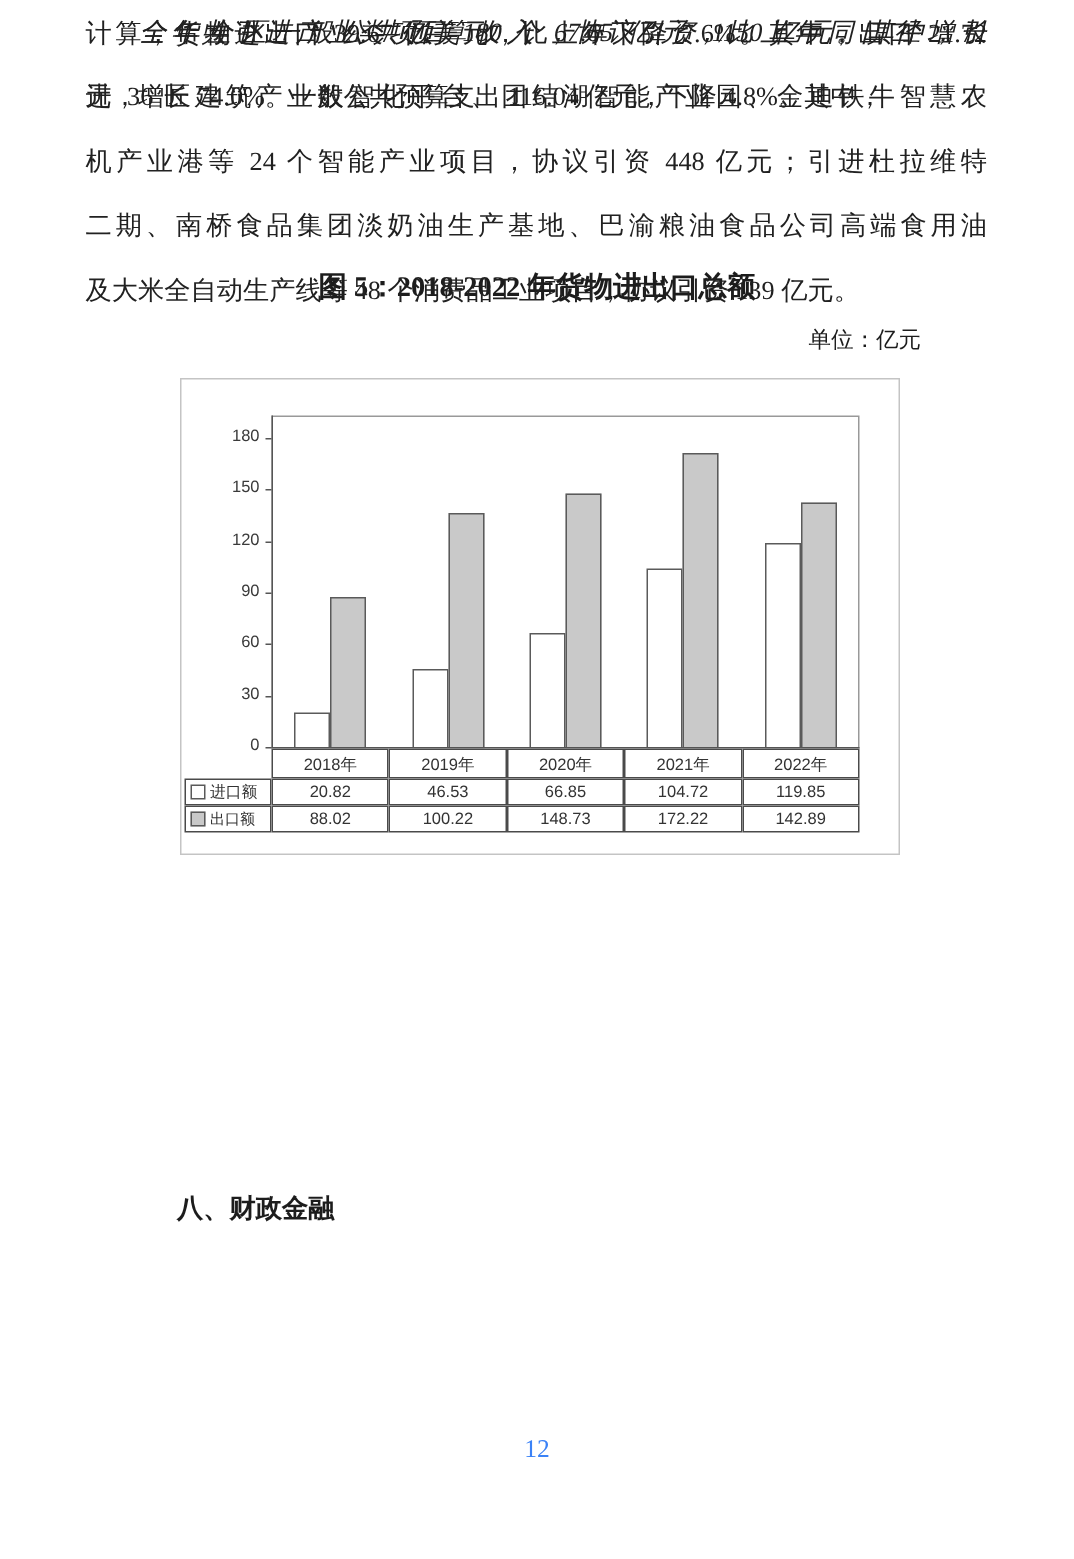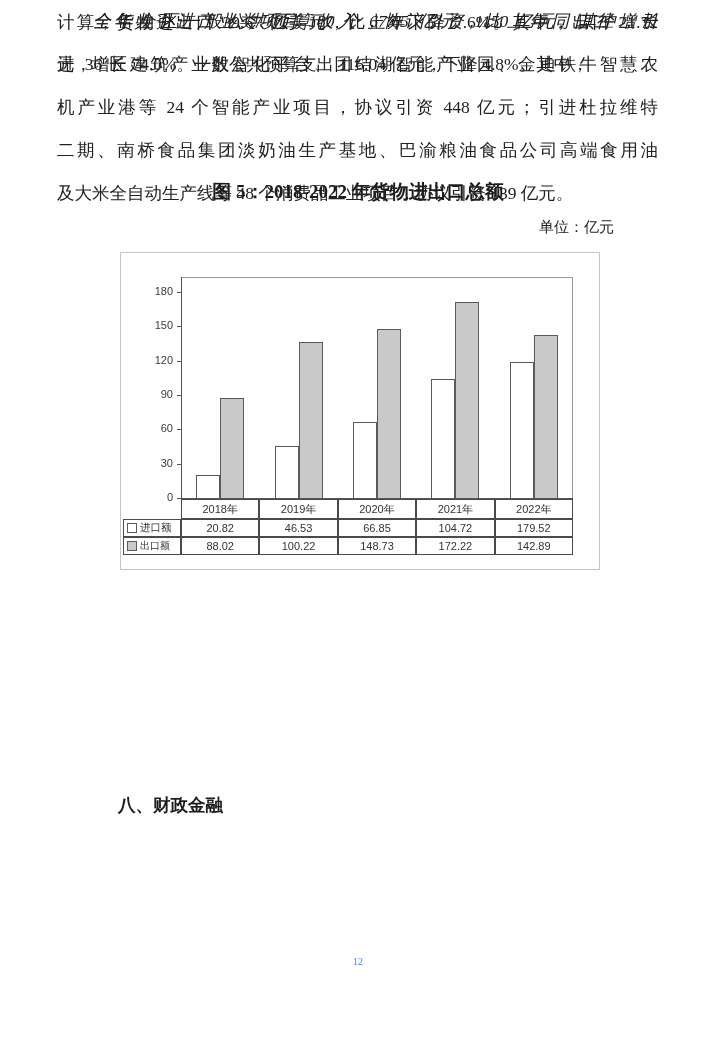--- a/index.html
+++ b/index.html
@@ -38,21 +38,21 @@
     box-sizing: border-box;
   }
   .section-heading {
     position: absolute; left: 118px; top: 792px;
     font-family: Liberation Sans, sans-serif;
     font-weight: bold; font-size: 17.5px; line-height: 26px;
     color: #1c1c1c;
   }
   .page-number {
     position: absolute; left: 0; top: 956px; width: 716px;
-    text-align: center; font-size: 10px; color: #3b82f6;
+    text-align: center; font-size: 17px; color: #3b82f6;
   }
 </style>
 </head>
 <body>
 
 <div class="page">
 
   <div class="para" id="para-trade">
       <div class="tline fill">计算，货物进出口 39.67 亿美元，比上年下降 7.6%。其中，出口 21.72</div>
     </div>
@@ -96,21 +96,21 @@
         <div style="position: absolute; box-sizing: border-box; left: 293.2px; top: 0px; width: 78.4px; height: 20px; border: 1px solid rgb(74, 74, 74); font: 11px &quot;Liberation Sans&quot;, &quot;DejaVu Sans&quot;, sans-serif; color: rgb(51, 51, 51); display: flex; align-items: center; justify-content: center; background: rgb(255, 255, 255);">2021年</div>
         <div style="position: absolute; box-sizing: border-box; left: 371.6px; top: 0px; width: 78.4px; height: 20px; border: 1px solid rgb(74, 74, 74); font: 11px &quot;Liberation Sans&quot;, &quot;DejaVu Sans&quot;, sans-serif; color: rgb(51, 51, 51); display: flex; align-items: center; justify-content: center; background: rgb(255, 255, 255);">2022年</div>
         <div style="position: absolute; box-sizing: border-box; left: 0px; top: 20px; width: 58px; height: 18px; border: 1px solid rgb(74, 74, 74); font: 11px &quot;Liberation Sans&quot;, &quot;DejaVu Sans&quot;, sans-serif; color: rgb(51, 51, 51); display: flex; align-items: center; justify-content: flex-start; background: rgb(255, 255, 255); padding-left: 3px;">
           <span style="display: inline-block; width: 8px; height: 8px; background: rgb(255, 255, 255); border: 1px solid rgb(90, 90, 90); margin-right: 3px; flex: 0 0 auto;"></span>
           <span style="font-size: 10.5px;">进口额</span>
         </div>
         <div style="position: absolute; box-sizing: border-box; left: 58px; top: 20px; width: 78.4px; height: 18px; border: 1px solid rgb(74, 74, 74); font: 11px &quot;Liberation Sans&quot;, &quot;DejaVu Sans&quot;, sans-serif; color: rgb(51, 51, 51); display: flex; align-items: center; justify-content: center; background: rgb(255, 255, 255);">20.82</div>
         <div style="position: absolute; box-sizing: border-box; left: 136.4px; top: 20px; width: 78.4px; height: 18px; border: 1px solid rgb(74, 74, 74); font: 11px &quot;Liberation Sans&quot;, &quot;DejaVu Sans&quot;, sans-serif; color: rgb(51, 51, 51); display: flex; align-items: center; justify-content: center; background: rgb(255, 255, 255);">46.53</div>
         <div style="position: absolute; box-sizing: border-box; left: 214.8px; top: 20px; width: 78.4px; height: 18px; border: 1px solid rgb(74, 74, 74); font: 11px &quot;Liberation Sans&quot;, &quot;DejaVu Sans&quot;, sans-serif; color: rgb(51, 51, 51); display: flex; align-items: center; justify-content: center; background: rgb(255, 255, 255);">66.85</div>
         <div style="position: absolute; box-sizing: border-box; left: 293.2px; top: 20px; width: 78.4px; height: 18px; border: 1px solid rgb(74, 74, 74); font: 11px &quot;Liberation Sans&quot;, &quot;DejaVu Sans&quot;, sans-serif; color: rgb(51, 51, 51); display: flex; align-items: center; justify-content: center; background: rgb(255, 255, 255);">104.72</div>
-        <div style="position: absolute; box-sizing: border-box; left: 371.6px; top: 20px; width: 78.4px; height: 18px; border: 1px solid rgb(74, 74, 74); font: 11px &quot;Liberation Sans&quot;, &quot;DejaVu Sans&quot;, sans-serif; color: rgb(51, 51, 51); display: flex; align-items: center; justify-content: center; background: rgb(255, 255, 255);">179.52</div>
+        <div style="position: absolute; box-sizing: border-box; left: 371.6px; top: 20px; width: 78.4px; height: 18px; border: 1px solid rgb(74, 74, 74); font: 11px &quot;Liberation Sans&quot;, &quot;DejaVu Sans&quot;, sans-serif; color: rgb(51, 51, 51); display: flex; align-items: center; justify-content: center; background: rgb(255, 255, 255);">119.85</div>
         <div style="position: absolute; box-sizing: border-box; left: 0px; top: 38px; width: 58px; height: 18px; border: 1px solid rgb(74, 74, 74); font: 11px &quot;Liberation Sans&quot;, &quot;DejaVu Sans&quot;, sans-serif; color: rgb(51, 51, 51); display: flex; align-items: center; justify-content: flex-start; background: rgb(255, 255, 255); padding-left: 3px;">
           <span style="display: inline-block; width: 8px; height: 8px; background: rgb(201, 201, 201); border: 1px solid rgb(90, 90, 90); margin-right: 3px; flex: 0 0 auto;"></span>
           <span style="font-size: 10px;">出口额</span>
         </div>
         <div style="position: absolute; box-sizing: border-box; left: 58px; top: 38px; width: 78.4px; height: 18px; border: 1px solid rgb(74, 74, 74); font: 11px &quot;Liberation Sans&quot;, &quot;DejaVu Sans&quot;, sans-serif; color: rgb(51, 51, 51); display: flex; align-items: center; justify-content: center; background: rgb(255, 255, 255);">88.02</div>
         <div style="position: absolute; box-sizing: border-box; left: 136.4px; top: 38px; width: 78.4px; height: 18px; border: 1px solid rgb(74, 74, 74); font: 11px &quot;Liberation Sans&quot;, &quot;DejaVu Sans&quot;, sans-serif; color: rgb(51, 51, 51); display: flex; align-items: center; justify-content: center; background: rgb(255, 255, 255);">100.22</div>
         <div style="position: absolute; box-sizing: border-box; left: 214.8px; top: 38px; width: 78.4px; height: 18px; border: 1px solid rgb(74, 74, 74); font: 11px &quot;Liberation Sans&quot;, &quot;DejaVu Sans&quot;, sans-serif; color: rgb(51, 51, 51); display: flex; align-items: center; justify-content: center; background: rgb(255, 255, 255);">148.73</div>
         <div style="position: absolute; box-sizing: border-box; left: 293.2px; top: 38px; width: 78.4px; height: 18px; border: 1px solid rgb(74, 74, 74); font: 11px &quot;Liberation Sans&quot;, &quot;DejaVu Sans&quot;, sans-serif; color: rgb(51, 51, 51); display: flex; align-items: center; justify-content: center; background: rgb(255, 255, 255);">172.22</div>
         <div style="position: absolute; box-sizing: border-box; left: 371.6px; top: 38px; width: 78.4px; height: 18px; border: 1px solid rgb(74, 74, 74); font: 11px &quot;Liberation Sans&quot;, &quot;DejaVu Sans&quot;, sans-serif; color: rgb(51, 51, 51); display: flex; align-items: center; justify-content: center; background: rgb(255, 255, 255);">142.89</div>
       </div>

